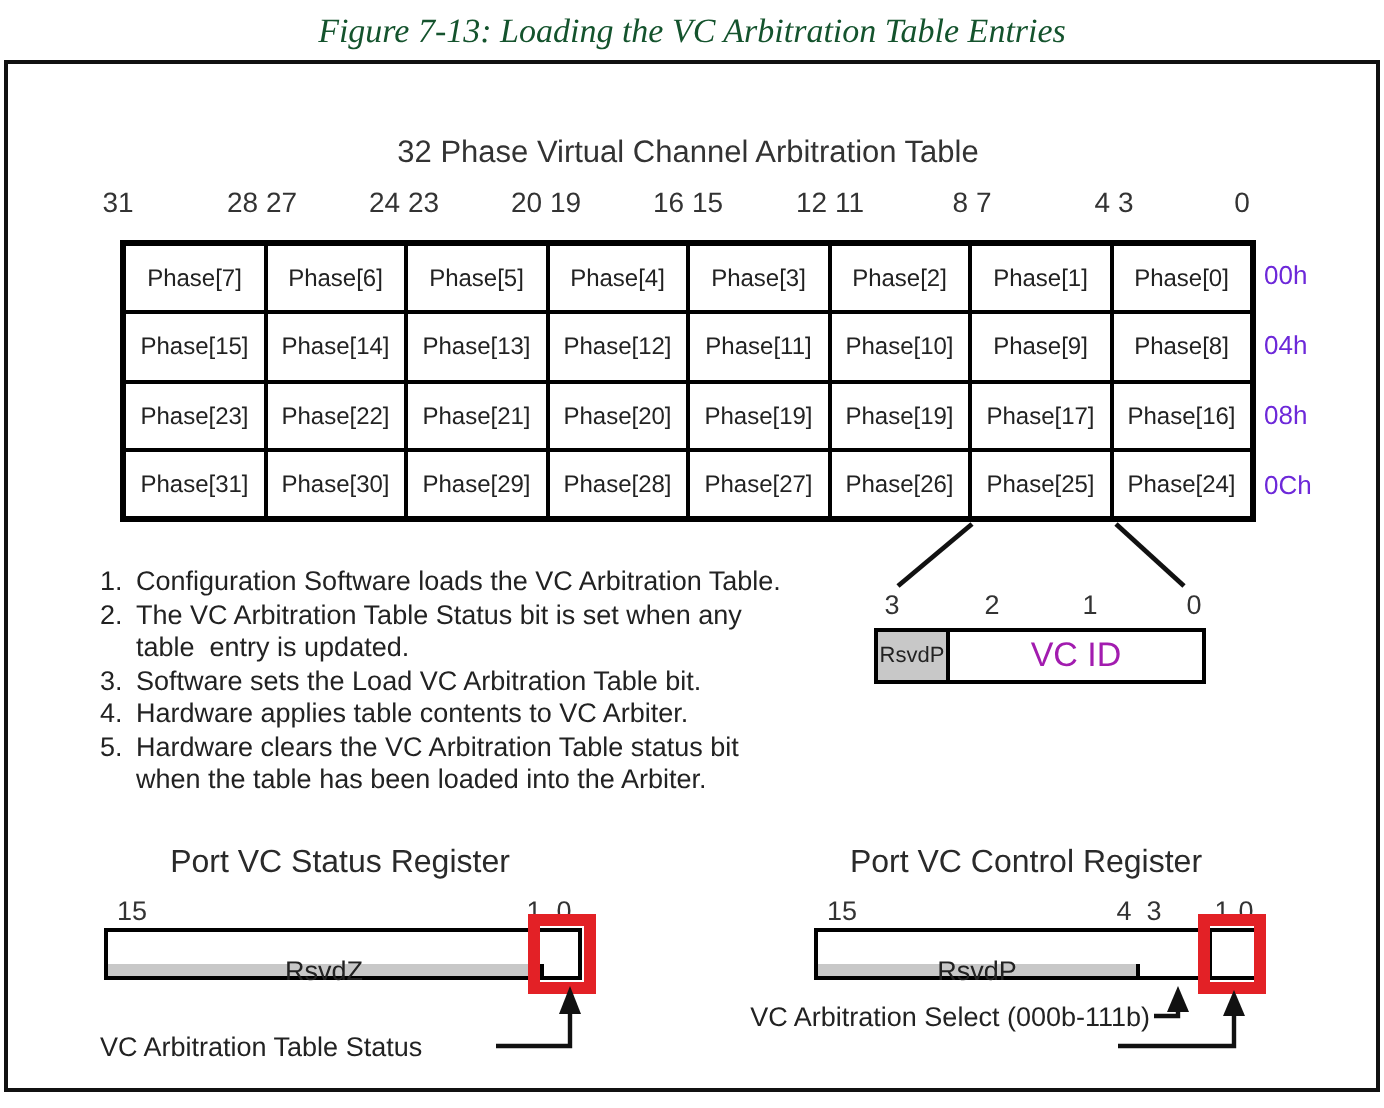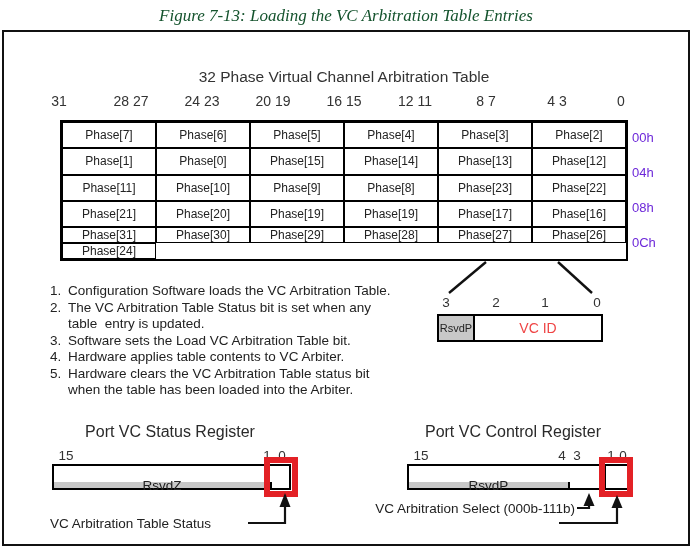--- a/index.html
+++ b/index.html
@@ -11,38 +11,38 @@
   .fig-title{top:6px;left:0;width:692px;text-align:center;
              font-family:"Liberation Serif",serif;font-style:italic;font-size:17px;color:#14532d;}
 
   .frame{left:2px;top:30px;width:684px;height:512px;border:2px solid #111;background:#fff;}
 
   .tbl-heading{top:68px;left:60px;width:568px;text-align:center;font-size:15.5px;color:#333;}
 
   .bitlbl{top:93px;font-size:14px;color:#333;}
 
   .arb{left:60px;top:120px;width:568px;height:141px;border:2px solid #000;
-       display:grid;grid-template-columns:repeat(6,1fr);grid-template-rows:repeat(4,1fr);
+       display:grid;grid-template-columns:repeat(8,1fr);grid-template-rows:repeat(4,1fr);
        box-sizing:border-box;background:#fff;}
   .arb .cell{border:1px solid #000;display:flex;align-items:center;justify-content:center;
              font-size:12px;color:#222;overflow:hidden;}
 
   .addr{left:632px;font-size:13px;color:#6d28d9;}
 
   .steps{left:50px;top:283px;width:405px;font-size:13.5px;line-height:16.5px;color:#222;}
   .step{display:flex;}
   .step .num{flex:0 0 18px;}
   .step .txt{white-space:pre-wrap;}
 
   .ebit{top:295px;font-size:13.5px;color:#333;}
   .entrybox{left:437px;top:314px;width:166px;height:28px;border:2px solid #000;
             box-sizing:border-box;display:flex;background:#fff;}
   .entrybox .rsvdp{flex:0 0 34px;border-right:2px solid #000;background:#c8c8c8;
                    display:flex;align-items:center;justify-content:center;font-size:11px;color:#222;}
-  .entrybox .vcid{flex:1;display:flex;align-items:center;justify-content:center;font-size:14px;color:#ef4444;}
+  .entrybox .vcid{flex:1;display:flex;align-items:center;justify-content:center;font-size:17px;color:#a21caf;}
 
   .reg-title{top:423px;font-size:16px;color:#2a2a2a;}
   .regbit{top:448px;font-size:13.5px;color:#333;}
 
   .regbar{top:464px;height:26px;border:2px solid #000;box-sizing:border-box;display:flex;background:#fff;}
   .regbar .gray{background:#c8c8c8;border-right:2px solid #000;
                 display:flex;align-items:center;justify-content:center;font-size:13.5px;color:#222;margin-top:16px;}
   .regbar .white{background:#fff;}
   .regbar .sep{border-right:2px solid #000;}
 
@@ -97,20 +97,21 @@
     <div class="cell">Phase[19]</div>
     <div class="cell">Phase[19]</div>
     <div class="cell">Phase[17]</div>
     <div class="cell">Phase[16]</div>
     <div class="cell">Phase[31]</div>
     <div class="cell">Phase[30]</div>
     <div class="cell">Phase[29]</div>
     <div class="cell">Phase[28]</div>
     <div class="cell">Phase[27]</div>
     <div class="cell">Phase[26]</div>
+    <div class="cell">Phase[25]</div>
     <div class="cell">Phase[24]</div>
   </div>
 
   <span class="abs addr" style="top:130px">00h</span>
   <span class="abs addr" style="top:165px">04h</span>
   <span class="abs addr" style="top:200px">08h</span>
   <span class="abs addr" style="top:235px">0Ch</span>
 
   <div class="abs steps">
     <div class="step">

